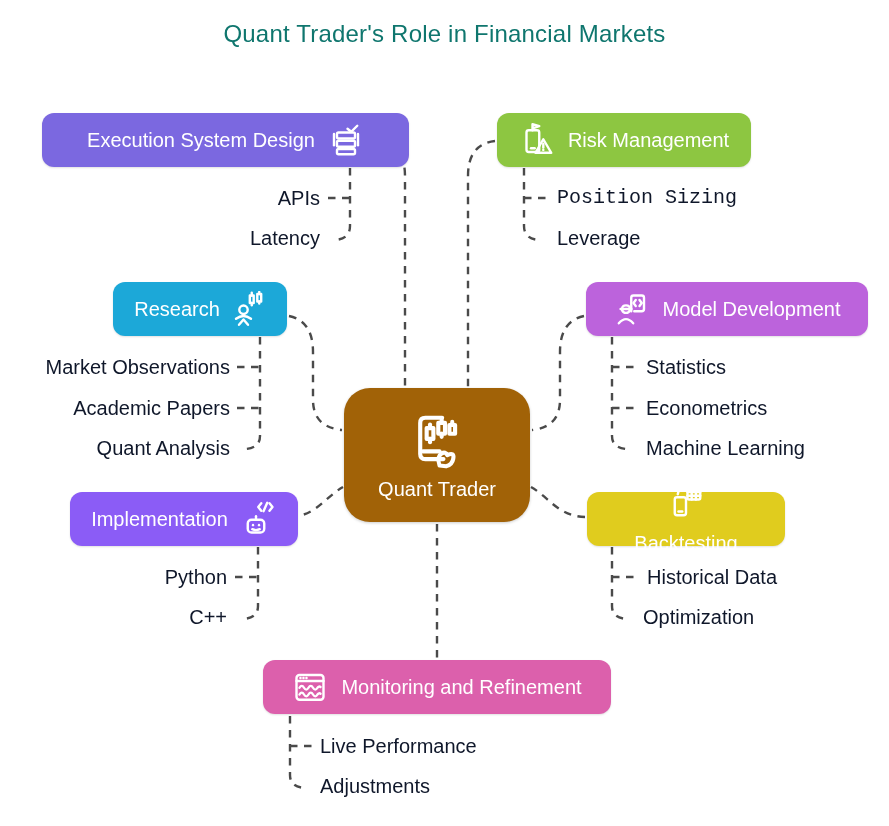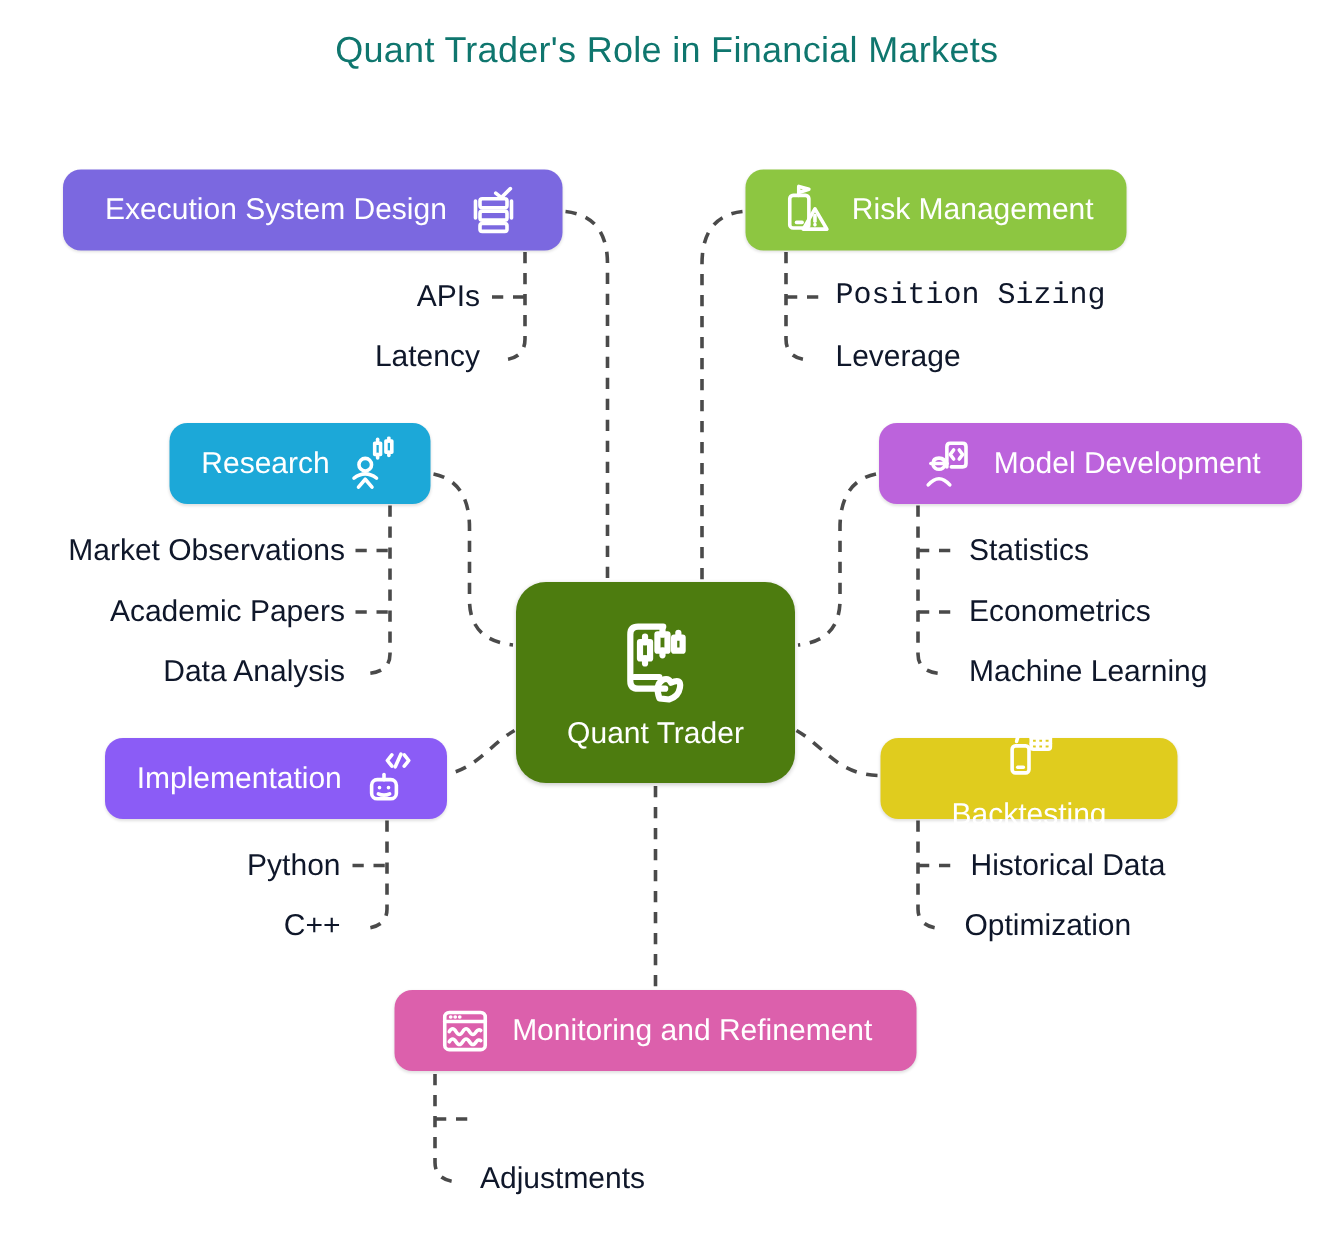--- a/index.html
+++ b/index.html
@@ -96,21 +96,21 @@
     <path d="M 612 367 L 635 367"></path>
     <path d="M 612 408 L 635 408"></path>
     <path d="M 258 547 L 258 606 Q 258 618 243 619"></path>
     <path d="M 235 577 L 258 577"></path>
     <path d="M 612 547 L 612 606 Q 612 618 627 619"></path>
     <path d="M 612 577 L 635 577"></path>
     <path d="M 290 716 L 290 775 Q 290 787 305 788"></path>
     <path d="M 290 746 L 313 746"></path>
   </svg>
 
-  <div class="node" style="left: 42px; top: 113px; width: 333px; background-color: rgb(123, 104, 224);">
+  <div class="node" style="left: 42px; top: 113px; width: 367px; background-color: rgb(123, 104, 224);">
     <span class="node-label">Execution System Design</span>
     <span class="icon">
         <svg viewBox="0 0 24 24">
           <polyline points="13,4.5 15.5,6.5 19.5,2.5"></polyline>
           <rect x="6" y="7" width="12" height="4" rx="1"></rect>
           <rect x="6" y="12.5" width="12" height="4" rx="1"></rect>
           <rect x="6" y="18" width="12" height="3.5" rx="1"></rect>
           <line x1="4" y1="8" x2="4" y2="15.5"></line>
           <line x1="20" y1="8" x2="20" y2="15.5"></line>
         </svg>
@@ -204,21 +204,21 @@
           <line x1="5.6" y1="6" x2="5.7" y2="6"></line>
           <line x1="7.6" y1="6" x2="7.7" y2="6"></line>
           <line x1="9.6" y1="6" x2="9.7" y2="6"></line>
           <path d="M5 12.5 Q6.5 10 8 12.5 Q9.5 15 11 12.5 Q12.5 10 14 12.5 Q15.5 15 17 12.5 Q18 11.2 19 12"></path>
           <path d="M5 17 Q6.5 14.5 8 17 Q9.5 19.5 11 17 Q12.5 14.5 14 17 Q15.5 19.5 17 17 Q18 15.7 19 16.5"></path>
         </svg>
       </span>
     <span class="node-label">Monitoring and Refinement</span>
   </div>
 
-  <div class="center-node" style="background-color: #4d7c0f; border-radius: 20px;">
+  <div class="center-node" style="background-color: #a16207;">
     <span class="icon">
         <svg viewBox="0 0 24 24">
           <path d="M14.5 19 H7.5 Q5.5 19 5.5 17 V5 Q5.5 3 7.5 3 H14"></path>
           <line x1="6.5" y1="16" x2="13" y2="16"></line>
           <line x1="9.3" y1="5.6" x2="9.3" y2="7"></line>
           <rect x="8" y="7" width="2.6" height="4.2"></rect>
           <line x1="9.3" y1="11.2" x2="9.3" y2="12.5"></line>
           <line x1="13.8" y1="3.8" x2="13.8" y2="5"></line>
           <rect x="12.5" y="5" width="2.6" height="4.2"></rect>
           <line x1="13.8" y1="9.2" x2="13.8" y2="10.4"></line>
@@ -231,27 +231,28 @@
   </div>
 
   <div class="sub" style="right:569px;top:184px;">APIs</div>
   <div class="sub" style="right:569px;top:224px;">Latency</div>
 
   <div class="sub" style="left:557px;top:184px;font-family:Liberation Mono, monospace;">Position Sizing</div>
   <div class="sub" style="left:557px;top:224px;">Leverage</div>
 
   <div class="sub" style="right:659px;top:353px;">Market Observations</div>
   <div class="sub" style="right:659px;top:394px;">Academic Papers</div>
-  <div class="sub" style="right:659px;top:434px;">Data Analysis</div>
+  <div class="sub" style="right:659px;top:434px;">Quant Analysis</div>
 
   <div class="sub" style="left:646px;top:353px;">Statistics</div>
   <div class="sub" style="left:646px;top:394px;">Econometrics</div>
   <div class="sub" style="left:646px;top:434px;">Machine Learning</div>
 
   <div class="sub" style="right:662px;top:563px;">Python</div>
   <div class="sub" style="right:662px;top:603px;">C++</div>
 
   <div class="sub" style="left:647px;top:563px;text-align:center;">Historical Data</div>
   <div class="sub" style="left:643px;top:603px;">Optimization</div>
 
+  <div class="sub" style="left:320px;top:732px;">Live Performance</div>
   <div class="sub" style="left:320px;top:772px;">Adjustments</div>
 
 </div>
 
 </body></html>

